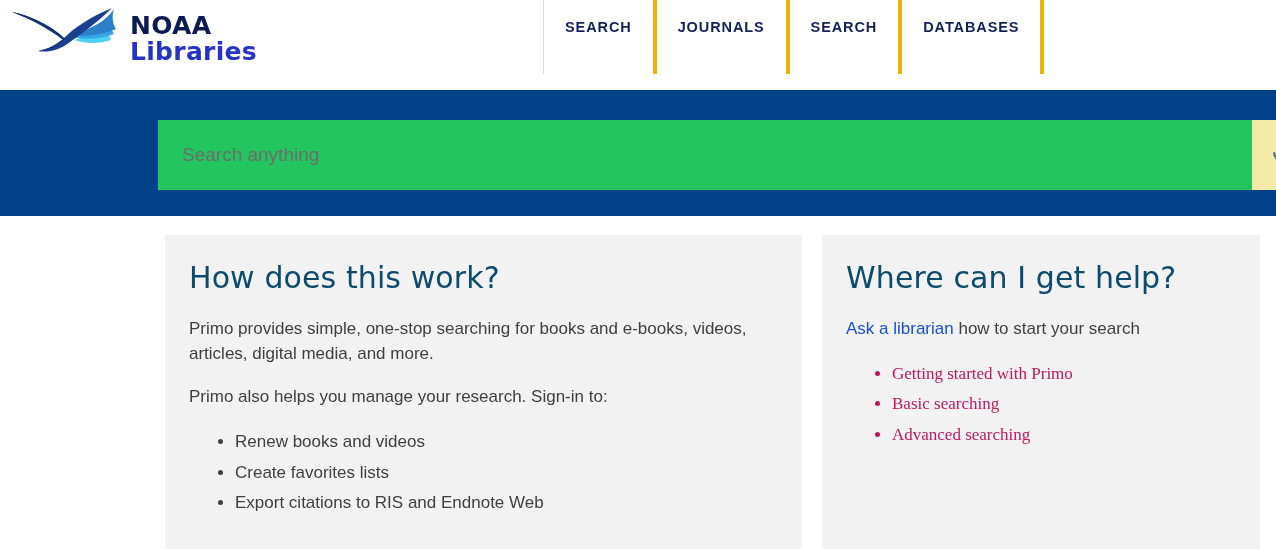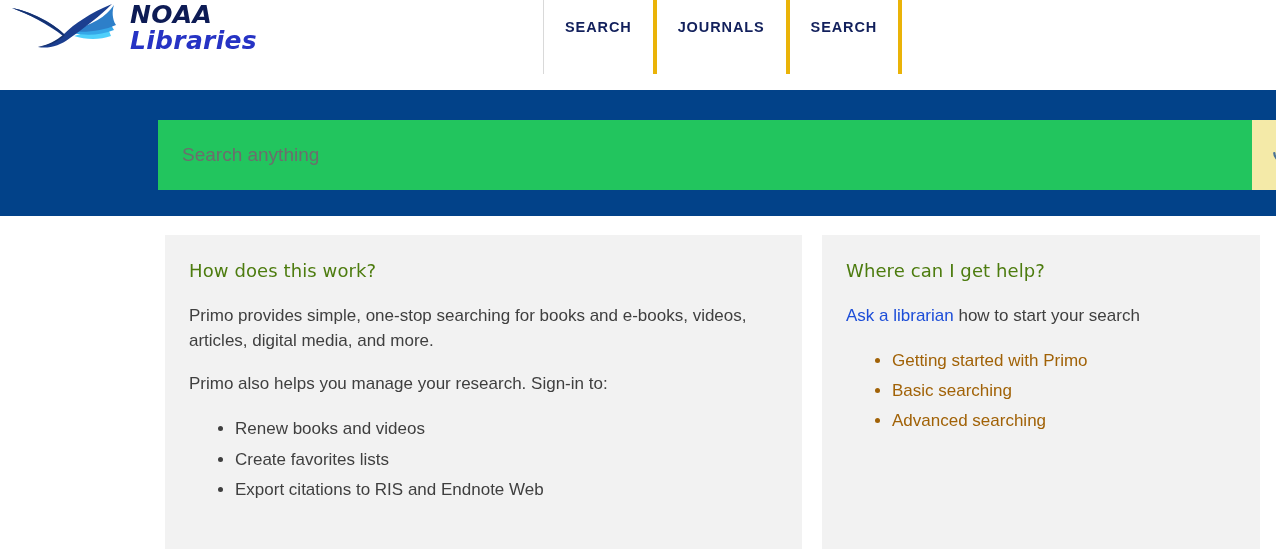--- a/index.html
+++ b/index.html
@@ -23,24 +23,23 @@
     background: #ffffff;
     display: flex;
     align-items: flex-start;
   }
 
   .brand {
     position: absolute;
     left: 8px;
     top: 2px;
     display: flex;
-    align-items: flex-start;
+    align-items: flex-end;
     height: 62px;
     text-decoration: none;
-    font-style: italic;
   }
   .brand-mark {
     width: 118px;
     height: 58px;
     display: block;
     flex: 0 0 auto;
   }
   .brand-wordmark {
     margin-left: 4px;
     line-height: 1.02;
@@ -152,23 +151,23 @@
     padding: 26px 24px 20px 24px;
     overflow: hidden;
   }
   .card-left  { left: 165px;  width: 637px; height: 314px; }
   .card-right { left: 822px;  width: 438px; height: 314px; }
 
   .card-title {
     margin: 0 0 22px 0;
     font-family: "DejaVu Sans", sans-serif;
     font-weight: normal;
-    font-size: 18px;
+    font-size: 30px;
     line-height: 1.1;
-    color: #4d7c0f;
+    color: #0c4a6e;
     letter-spacing: 0.1px;
   }
   .card-p {
     margin: 0 0 18px 0;
     font-size: 17px;
     line-height: 1.48;
     color: #3f3f3f;
   }
   .card-p:last-child { margin-bottom: 0; }
 
@@ -182,21 +181,22 @@
     margin: 4px 0 0 0;
     padding-left: 46px;
     list-style: disc;
   }
   .card-list li {
     font-size: 17px;
     line-height: 1.78;
     color: #3f3f3f;
   }
   .card-list.links li {
-    color: #a16207;
+    color: #be185d;
+    font-family: Liberation Serif, serif;
   }
 </style>
 </head>
 <body>
 
 <header class="site-header">
 
   <a class="brand" href="#">
     <span class="brand-mark">
       <svg viewBox="0 0 118 58" width="118" height="58" aria-hidden="true">
@@ -220,20 +220,21 @@
     <span class="brand-wordmark">
       <span class="brand-line1">NOAA</span>
       <span class="brand-line2">Libraries</span>
     </span>
   </a>
 
   <nav class="main-nav">
     <a class="nav-item" href="#">SEARCH</a>
     <a class="nav-item" href="#">JOURNALS</a>
     <a class="nav-item" href="#">SEARCH</a>
+    <a class="nav-item" href="#">DATABASES</a>
   </nav>
 
 </header>
 
 <section class="search-band">
   <div class="search-shell">
 
     <input class="search-input" type="text" placeholder="Search anything" style="">
 
     <div class="search-actions">

